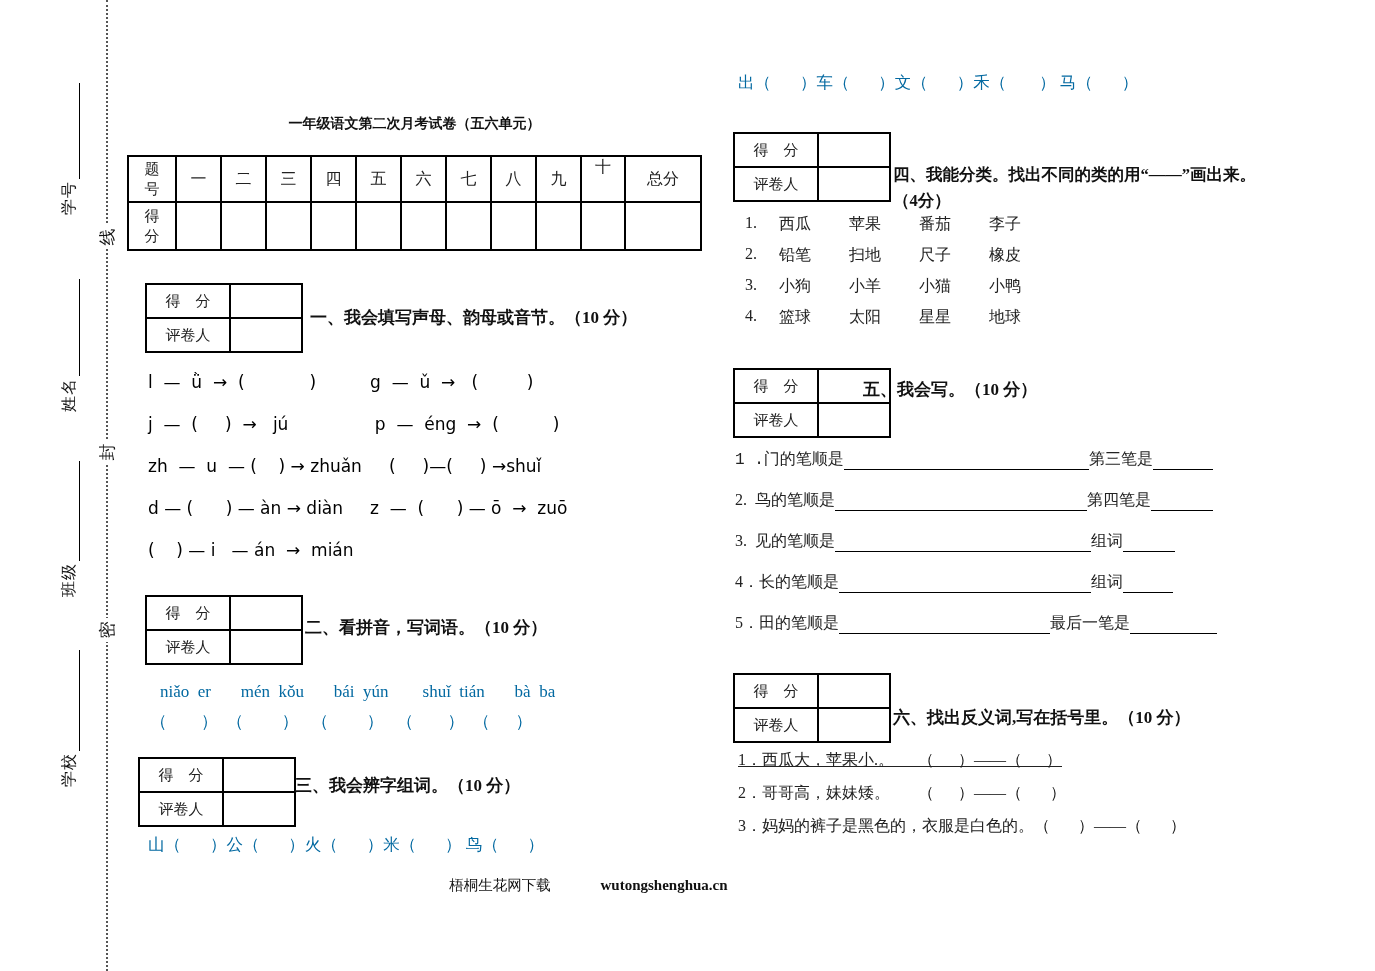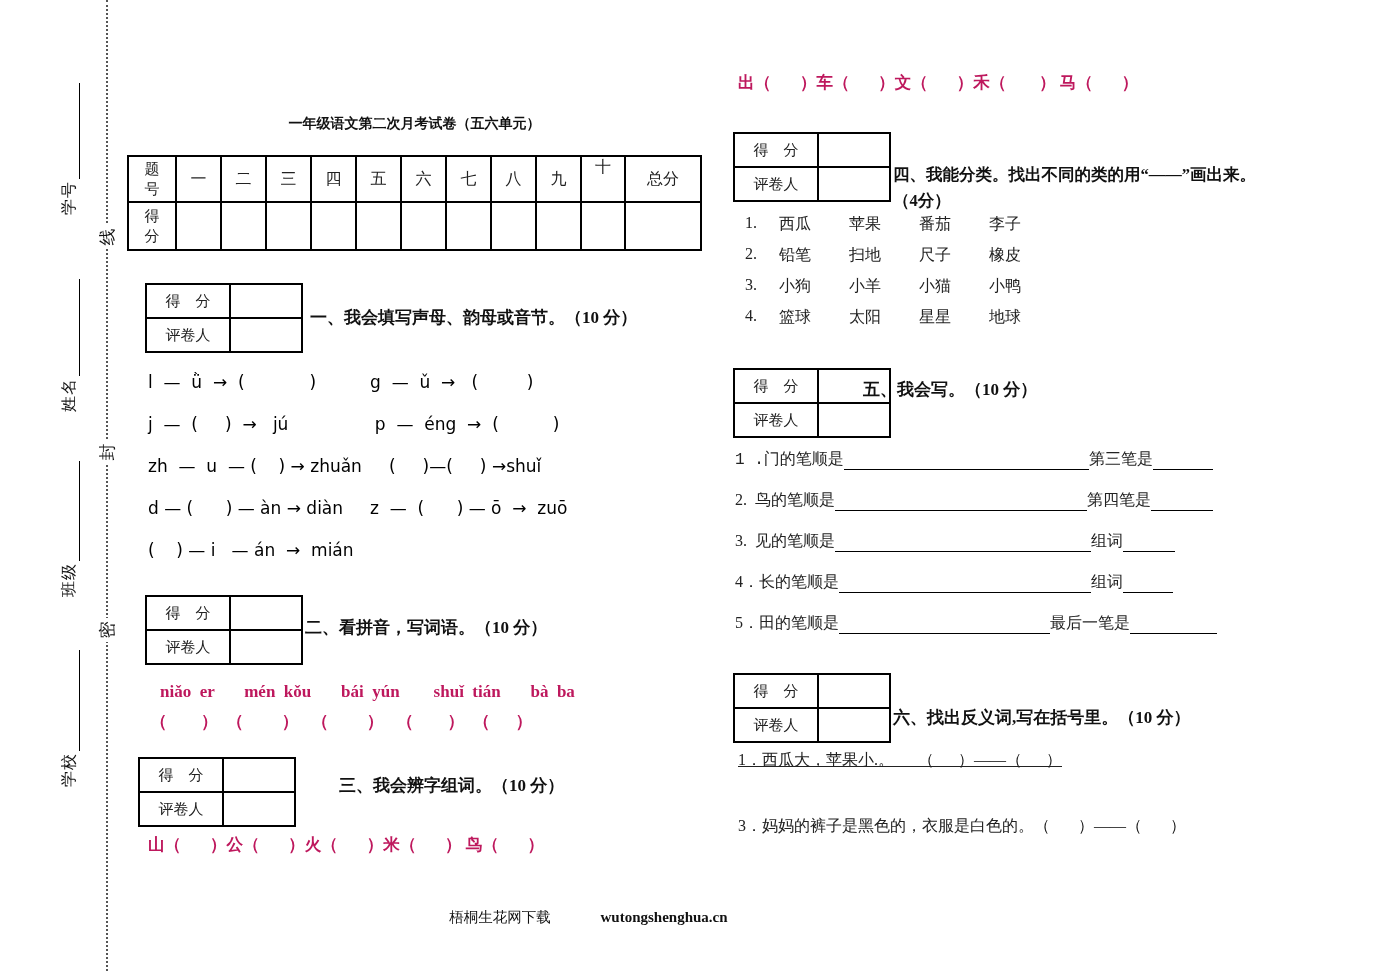--- a/index.html
+++ b/index.html
@@ -44,36 +44,36 @@
   
   .sbox{position:absolute;border-collapse:collapse;}
   .sbox td{border:2px solid #000;font-size:15px;color:#222;}
   .sbox .lbl{width:80px;height:30px;text-align:center;}
   .sbox .val{width:68px;}
   
   .sec-title{position:absolute;font-weight:700;font-size:17px;white-space:pre-line;line-height:1.55;}
   
   .pinyin{position:absolute;font-family:"DejaVu Sans", sans-serif;font-size:17px;
     white-space:pre;color:#000000;}
-  .hanline{position:absolute;font-size:16.5px;white-space:pre;color:#be185d;font-weight:bold;}
+  .hanline{position:absolute;font-size:16.5px;white-space:pre;color:#0369a1;}
   
   .s4-rows{position:absolute;left:745px;top:214px;}
   .s4-row{display:flex;height:18px;margin-bottom:13px;font-size:16px;color:#222;}
   .s4-row .n{width:34px;}
   .s4-row .w{width:70px;}
   
   .s5-rows{position:absolute;left:735px;top:446px;}
   .s5-row{display:flex;align-items:flex-end;height:24px;margin-bottom:17px;
     font-size:16px;color:#222;white-space:pre;}
   .s5-long{flex:1;border-bottom:1.2px solid #000;height:100%;}
   .s5-short{border-bottom:1.2px solid #000;height:100%;}
   
   .s6-item{position:absolute;left:738px;font-size:16px;white-space:pre;color:#222;}
   
-  .footer{position:absolute;left:0;top:908px;width:1177px;text-align:center;font-size:14.5px;}
+  .footer{position:absolute;left:0;top:876px;width:1177px;text-align:center;font-size:14.5px;}
   .footer .site{margin-right:46px;}
   .footer .url{font-weight:700;font-size:15px;}
 </style>
 </head>
 <body>
 
 <div class="page">
 
   <div class="seal-line"></div>
 
@@ -212,21 +212,21 @@
   <div class="pinyin" style="left:148px;top:372px;">l  —  ǜ  →  (            )          g  —  ǔ  →   (         )</div>
   <div class="pinyin" style="left:148px;top:414px;">j  —  (     )  →   jú                p  —  éng  →  (          )</div>
   <div class="pinyin" style="left:148px;top:456px;">zh  —  u  — (    ) → zhuǎn     (     )—(     ) →shuǐ</div>
   <div class="pinyin" style="left:148px;top:498px;">d — (      ) — àn → diàn     z  —  (      ) — ō  →  zuō</div>
   <div class="pinyin" style="left:148px;top:540px;">(    ) — i   — án  →  mián</div>
 
   <div class="sec-title" style="left:305px;top:615px;">二、看拼音，写词语。（10 分）</div>
   <div class="hanline" style="left:160px;top:682px;font-family:'Liberation Serif',serif;font-size:17px;">niǎo  er       mén  kǒu       bái  yún        shuǐ  tián       bà  ba</div>
   <div class="hanline" style="left:150px;top:710px;font-size:17px;">（        ）  （         ）   （         ）   （        ）  （      ）</div>
 
-  <div class="sec-title" style="left:295px;top:773px;padding-left:44px;">三、我会辨字组词。（10 分）</div>
+  <div class="sec-title" style="left:295px;top:773px;">三、我会辨字组词。（10 分）</div>
   <div class="hanline" style="left:148px;top:834px;">山（       ）公（       ）火（       ）米（       ） 鸟（       ）</div>
   <div class="hanline" style="left:738px;top:72px;">出（       ）车（       ）文（       ）禾（        ） 马（       ）</div>
 
   <div class="sec-title" style="left:893px;top:162px;width:382px;font-size:16.5px;">四、我能分类。找出不同的类的用“——”画出来。
 （4分）</div>
   <div class="s4-rows">
     <div class="s4-row">
       <span class="n">1.</span>
       <span class="w">西瓜</span>
       <span class="w">苹果</span>
@@ -285,20 +285,21 @@
     <div class="s5-row" style="width:482px;">
       <span>5．田的笔顺是</span>
       <span class="s5-long"></span>
       <span>最后一笔是</span>
       <span class="s5-short" style="width:87px;"></span>
     </div>
   </div>
 
   <div class="sec-title" style="left:893px;top:705px;">六、找出反义词,写在括号里。（10 分）</div>
   <div class="s6-item" style="top:750px;text-decoration:underline;">1．西瓜大，苹果小.。      （      ）——（      ）</div>
+  <div class="s6-item" style="top:783px;">2．哥哥高，妹妹矮。       （      ）——（       ）</div>
   <div class="s6-item" style="top:816px;">3．妈妈的裤子是黑色的，衣服是白色的。（       ）——（       ）</div>
 
   <div class="footer">
     <span class="site">梧桐生花网下载</span>
     <span class="url">wutongshenghua.cn</span>
   </div>
 
 </div>
 
 </body></html>

